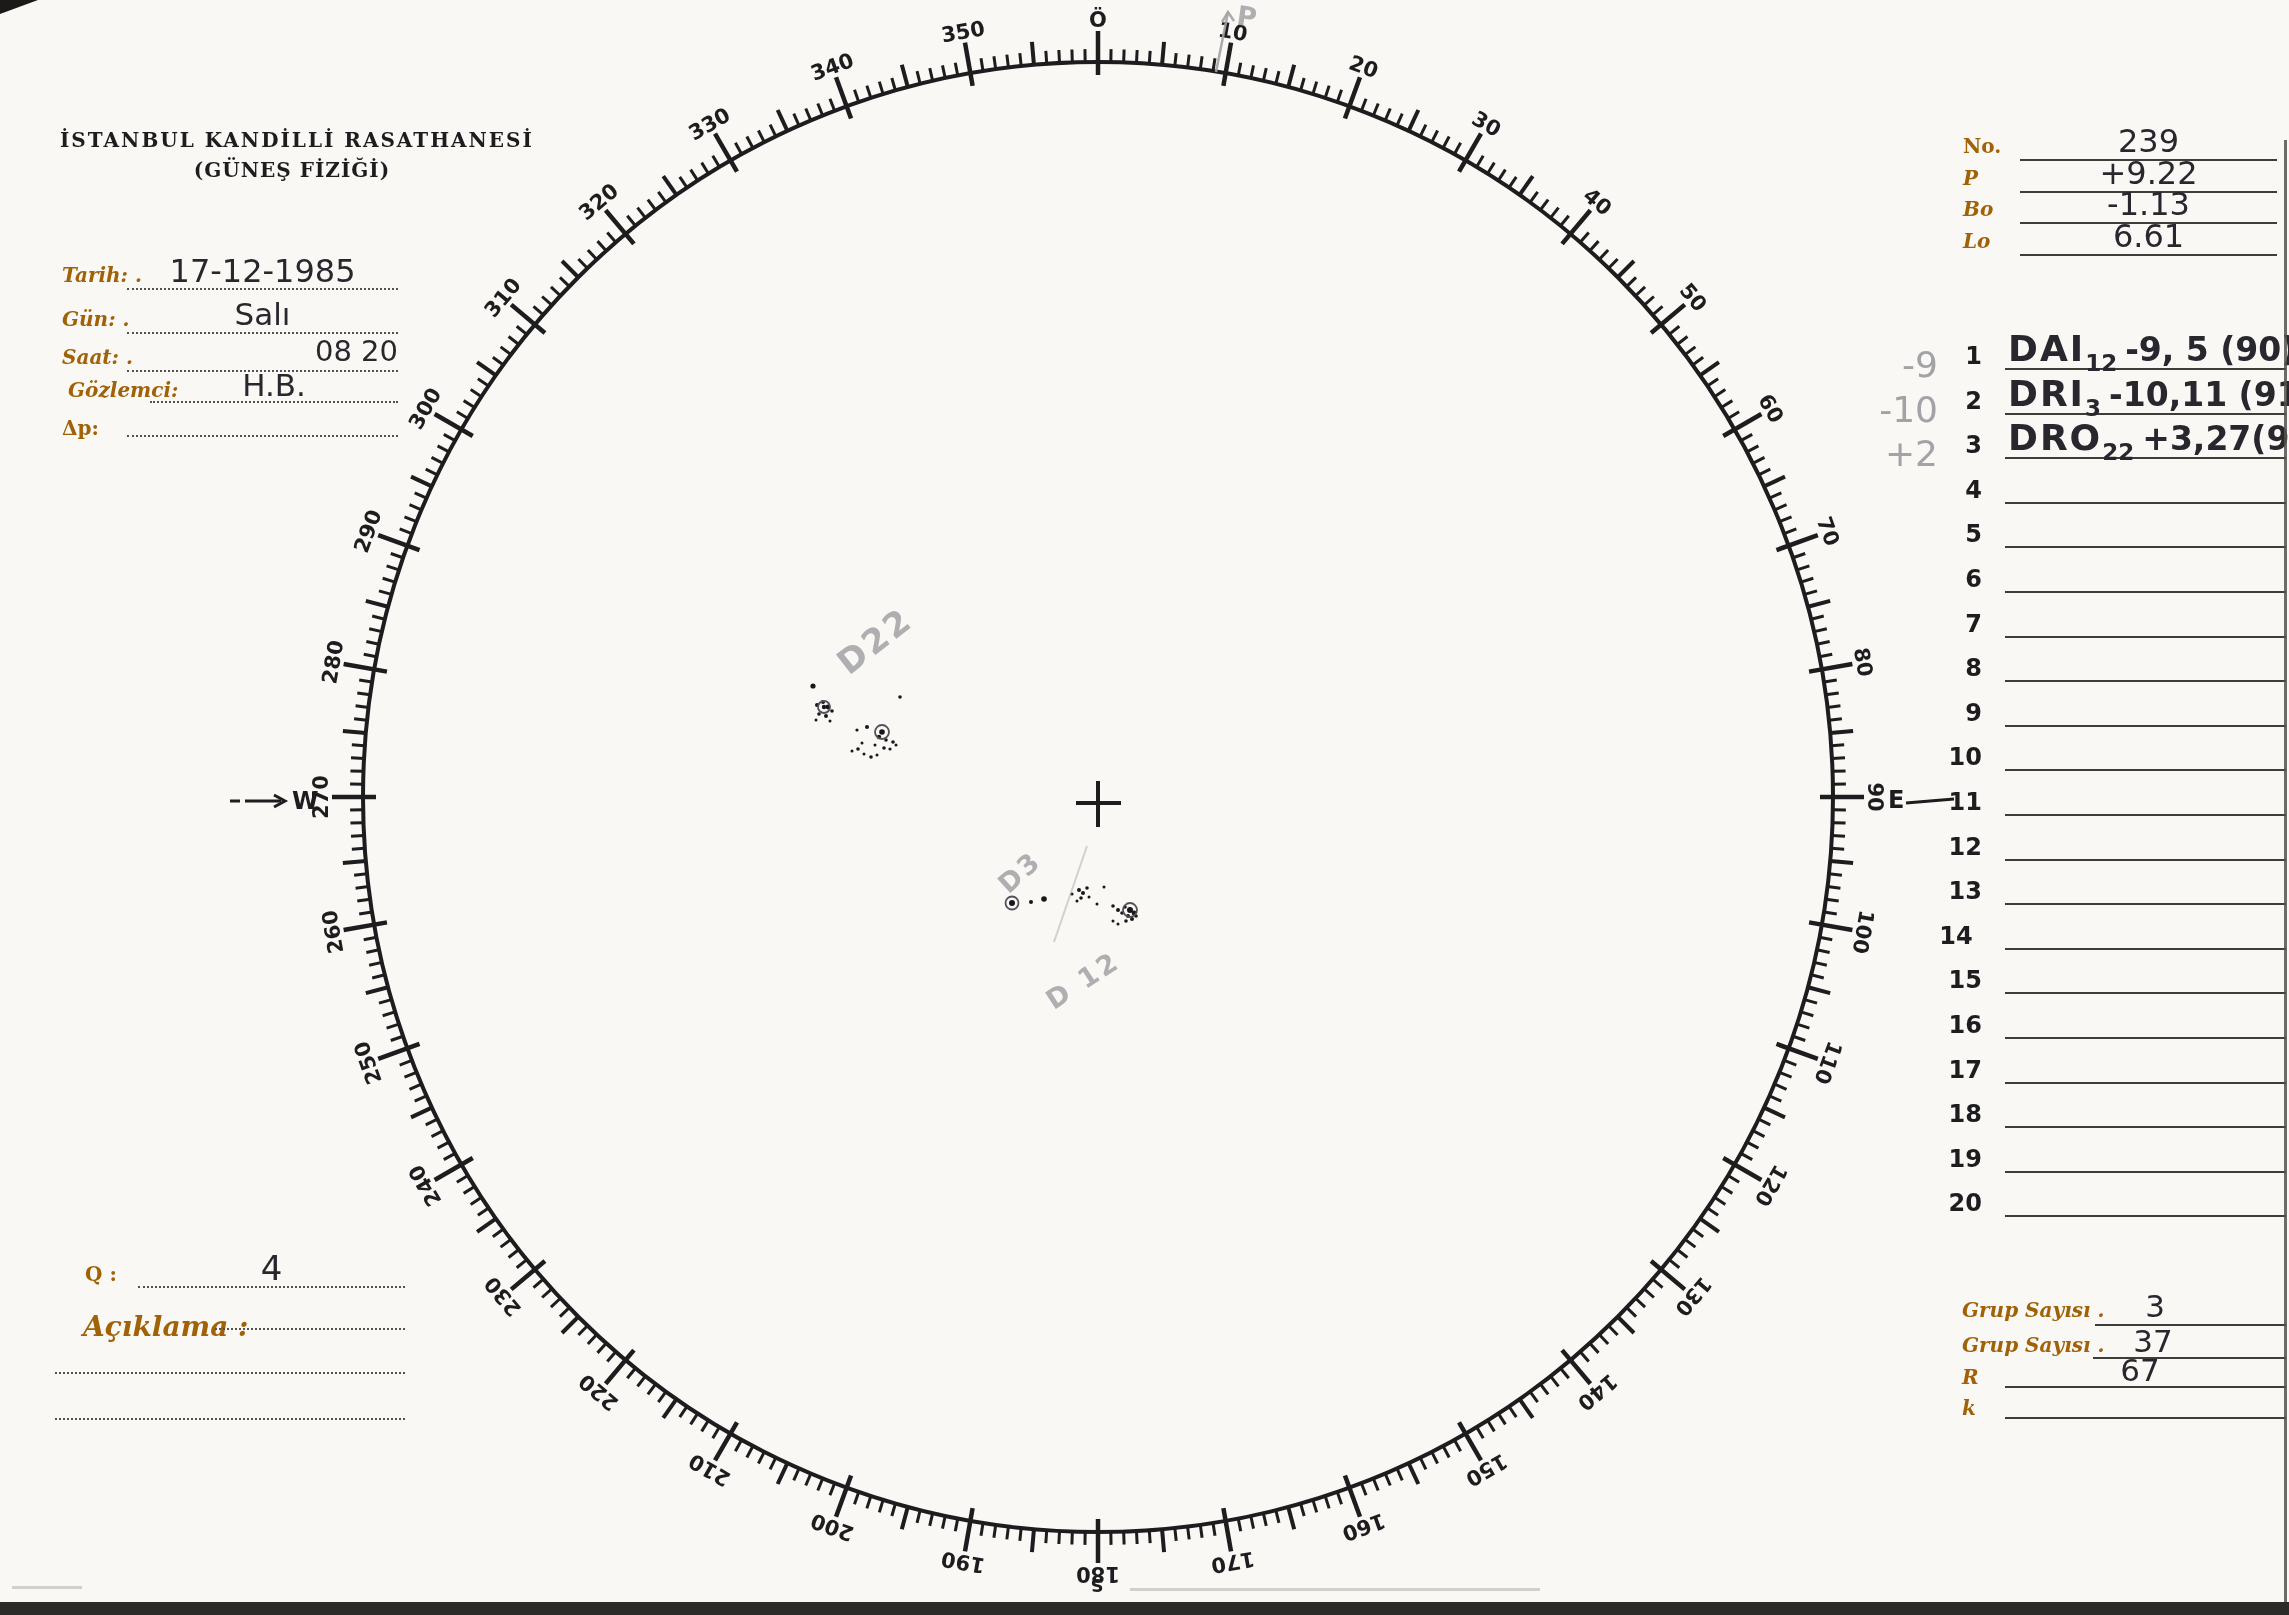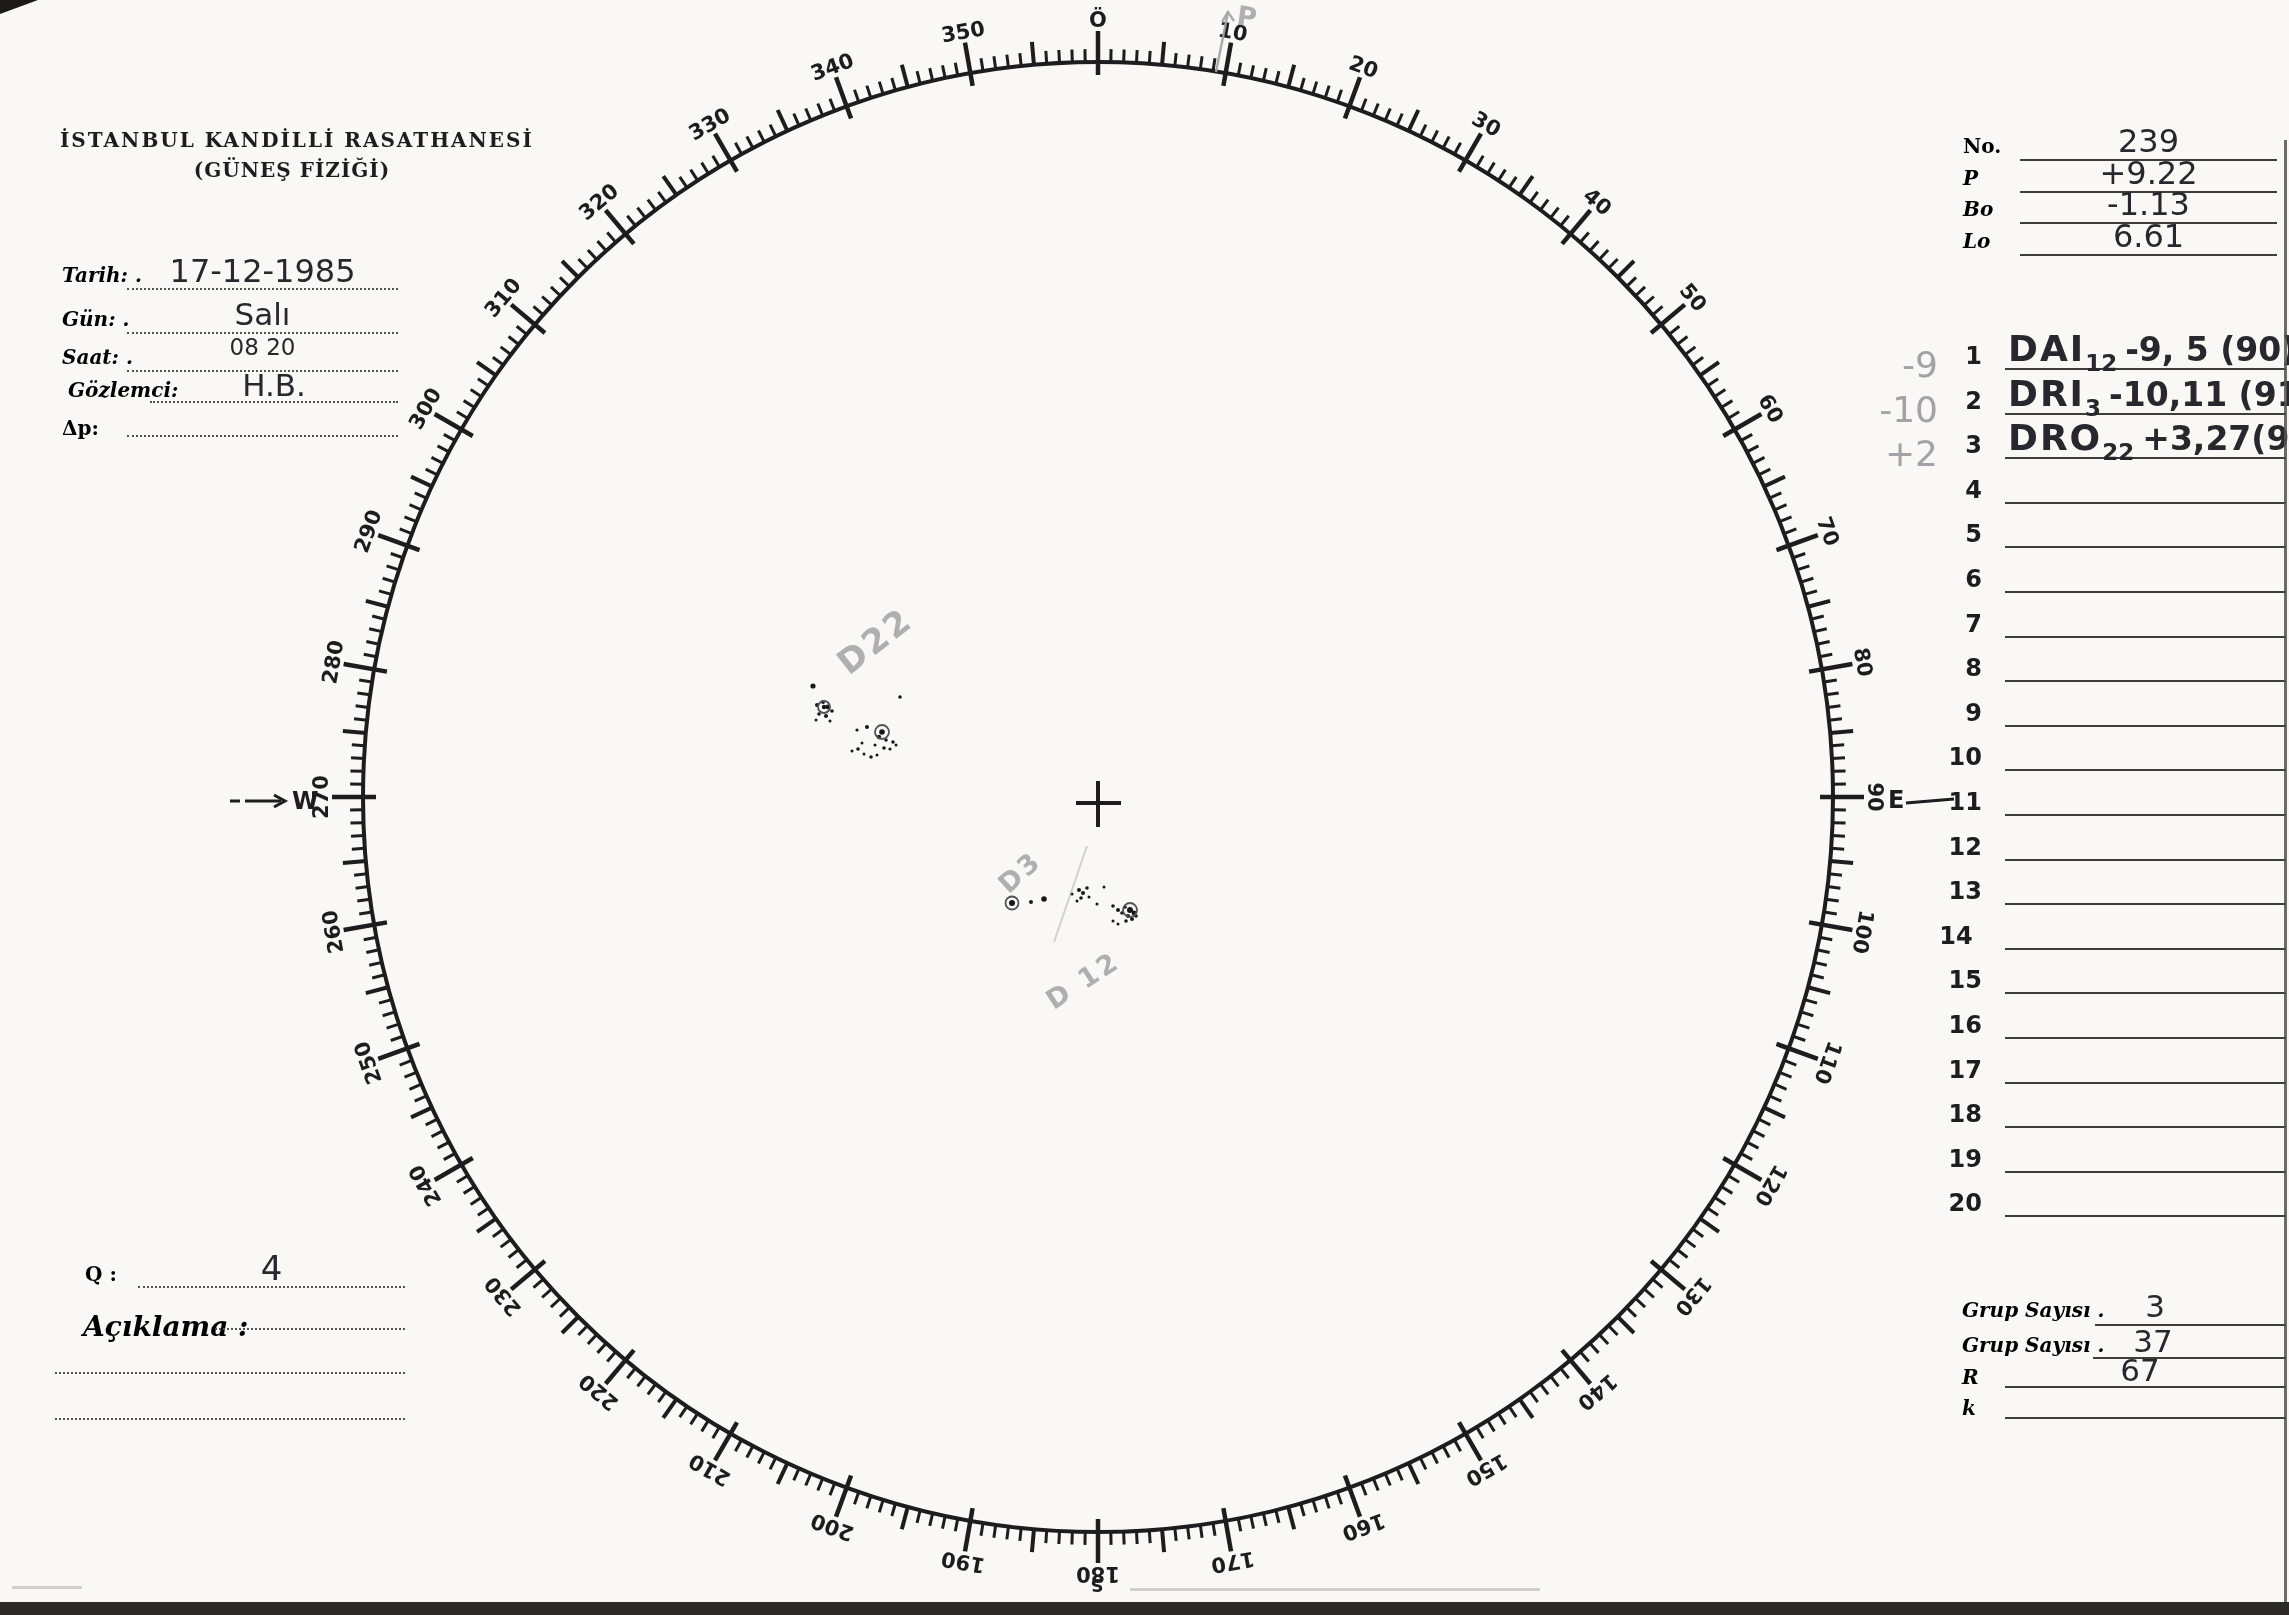--- a/index.html
+++ b/index.html
@@ -1,19 +1,19 @@
 <!DOCTYPE html>
 <html><head>
 <meta charset="utf-8">
 <style>
   html,body{margin:0;padding:0;background:#f9f8f5;}
   #page{position:relative;width:2289px;height:1615px;background:#f9f8f5;overflow:hidden;
         font-family:"DejaVu Sans",sans-serif;color:#1d1c1e;}
   .abs{position:absolute;}
-  .lbl{font-family:"DejaVu Serif",serif;font-weight:bold;font-style:italic;font-size:20px;color:#000000;white-space:nowrap;}
+  .lbl{font-family:"DejaVu Serif",serif;font-weight:bold;font-style:italic;font-size:20px;color:#a16207;white-space:nowrap;}
   .hw{font-family:"DejaVu Sans",sans-serif;color:#28272d;white-space:nowrap;}
   .dotline{border-bottom:2px dotted #54524e;height:0;}
   .solidline{background:#3f3d3a;height:2px;}
   .vcenter{text-align:center;}
   .header-title{font-family:"DejaVu Serif",serif;font-weight:bold;font-size:20px;letter-spacing:2px;white-space:nowrap;}
   .num{font-family:"DejaVu Sans",sans-serif;font-weight:bold;font-size:24px;color:#1d1c1e;}
   svg text{user-select:none;}
 </style>
 </head>
 <body>
@@ -498,21 +498,21 @@
 
   <div class="abs lbl" style="left:62px;top:263px;">Tarih: .</div>
   <div class="abs hw vcenter" style="left:127px;top:252px;width:271px;font-size:32px;">17-12-1985</div>
   <div class="abs dotline" style="left:127px;top:288px;width:271px;"></div>
 
   <div class="abs lbl" style="left:62px;top:307px;">Gün: .</div>
   <div class="abs hw vcenter" style="left:127px;top:296px;width:271px;font-size:31px;">Salı</div>
   <div class="abs dotline" style="left:127px;top:332px;width:271px;"></div>
 
   <div class="abs lbl" style="left:62px;top:345px;">Saat: .</div>
-  <div class="abs hw vcenter" style="left:127px;top:334px;width:271px;font-size:23px;">08 20</div>
+  <div class="abs hw vcenter" style="left:127px;top:334px;width:271px;font-size:29px;text-align:right;">08 20</div>
   <div class="abs dotline" style="left:127px;top:370px;width:271px;"></div>
 
   <div class="abs lbl" style="left:68px;top:378px;">Gözlemci:</div>
   <div class="abs hw vcenter" style="left:150px;top:367px;width:248px;font-size:31px;">H.B.</div>
   <div class="abs dotline" style="left:150px;top:401px;width:248px;"></div>
 
   <div class="abs lbl" style="left:62px;top:416px;font-style:normal;">Δp:</div>
   <div class="abs hw vcenter" style="left:127px;top:404px;width:271px;font-size:31px;"></div>
   <div class="abs dotline" style="left:127px;top:435px;width:271px;"></div>
 

